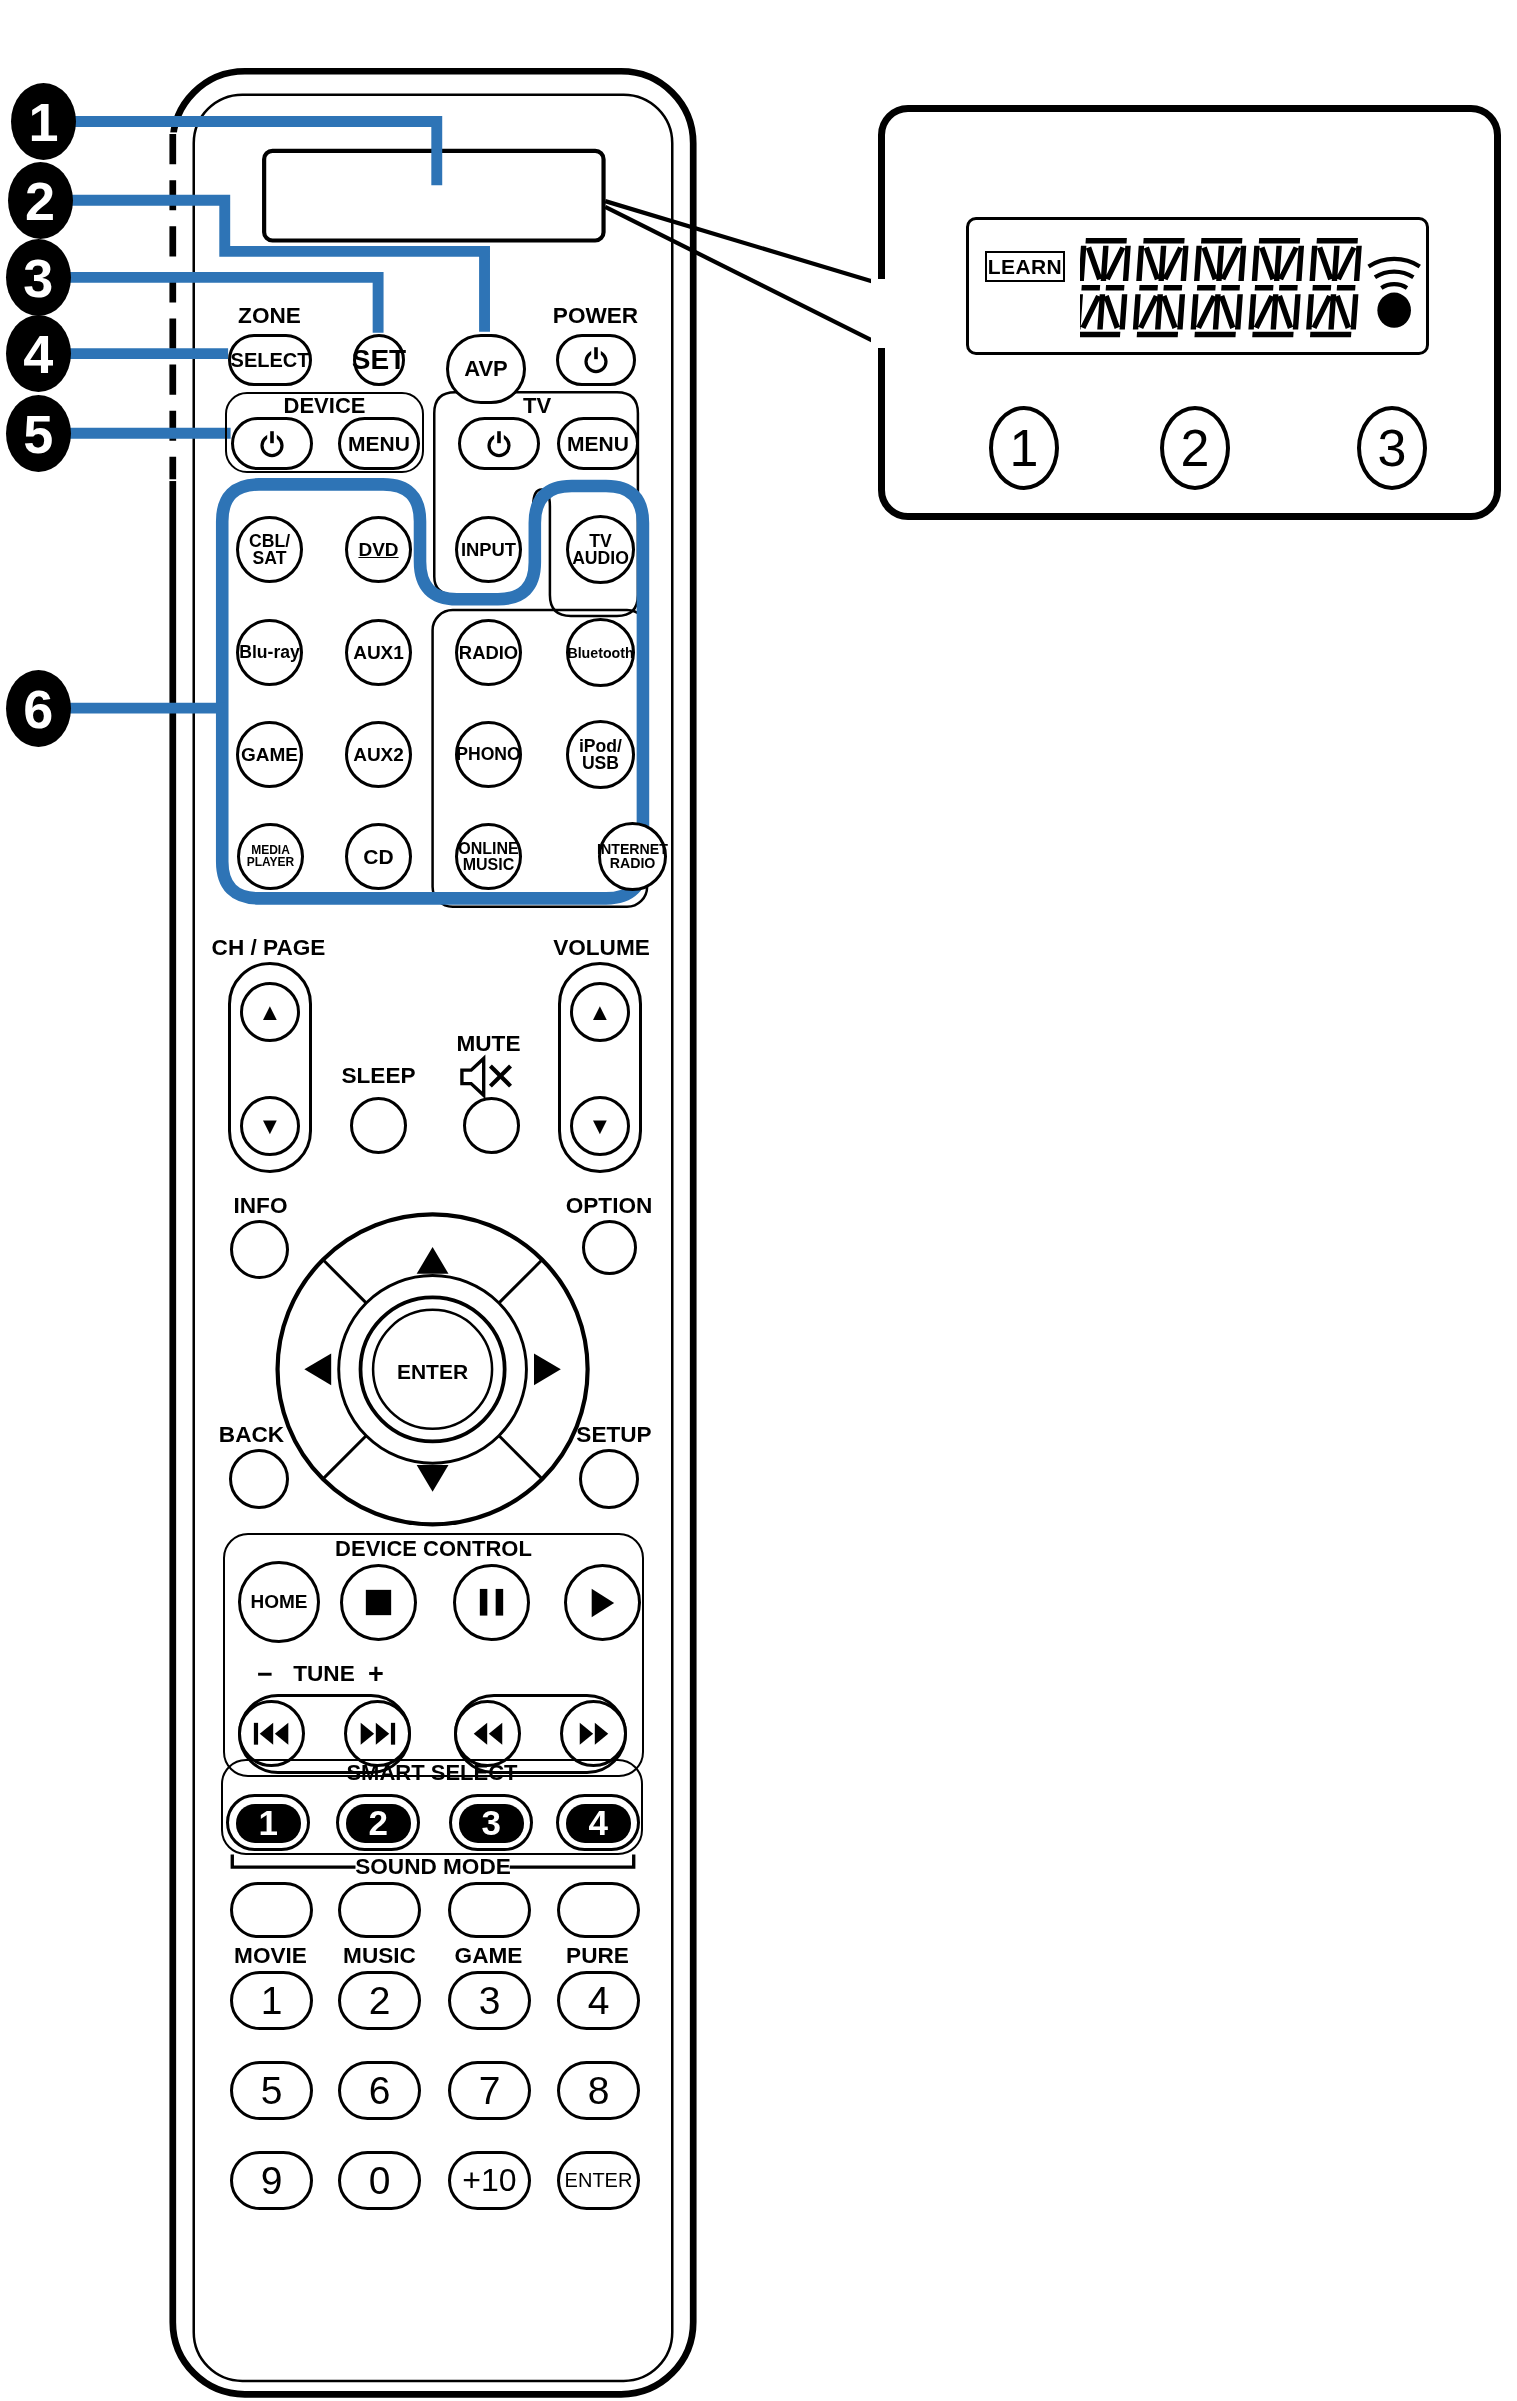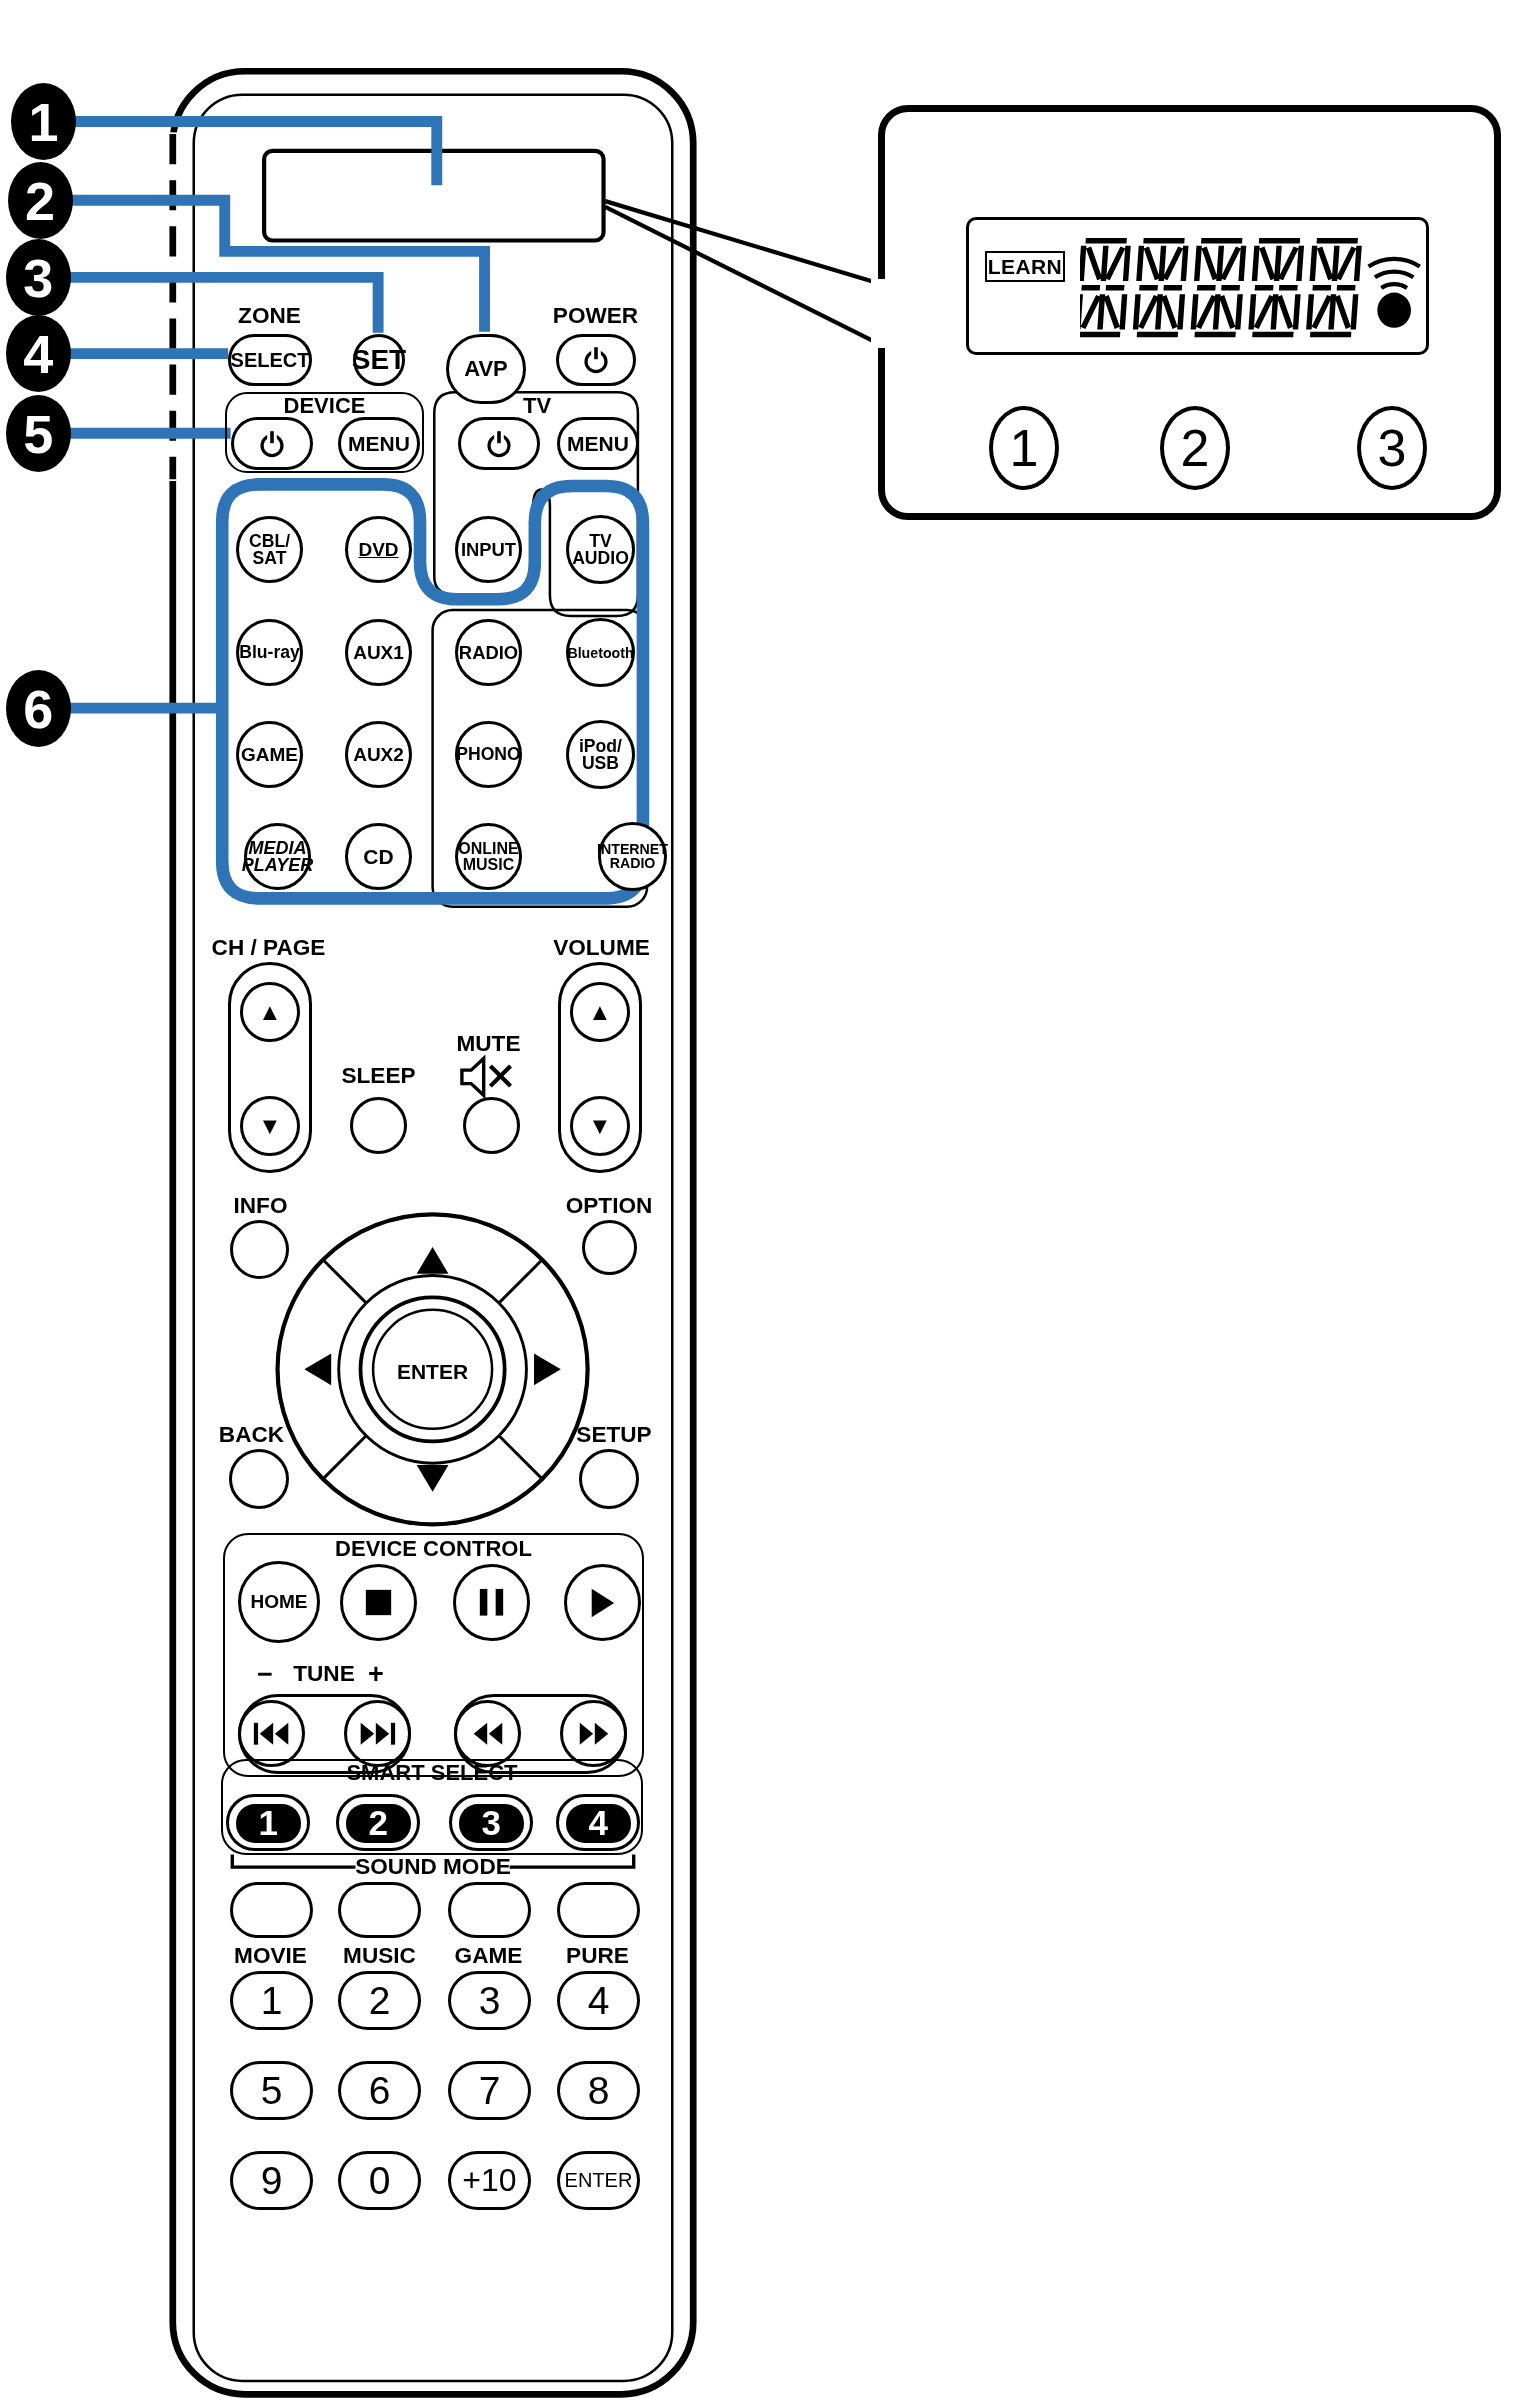--- a/index.html
+++ b/index.html
@@ -184,21 +184,21 @@
     </div>
 <div class="btn circle" style="left:345px;top:721px;width:67px;height:67px;font-size:19px;">
       <span>AUX2</span>
     </div>
 <div class="btn circle" style="left:455px;top:721px;width:67px;height:67px;font-size:17.6px;">
       <span>PHONO</span>
     </div>
 <div class="btn circle twoline" style="left:566px;top:720px;width:69px;height:69px;font-size:17.6px;"><span>iPod/
 USB</span></div>
 
-<div class="btn circle twoline" style="left:244px;top:823px;width:67px;height:67px;font-size:18px;font-style:italic;"><span>MEDIA
+<div class="btn circle twoline" style="left:237px;top:823px;width:67px;height:67px;font-size:12px;"><span>MEDIA
 PLAYER</span></div>
 <div class="btn circle" style="left:345px;top:823px;width:67px;height:67px;font-size:21px;">
       <span>CD</span>
     </div>
 <div class="btn circle twoline" style="left:455px;top:823px;width:67px;height:67px;font-size:16px;"><span>ONLINE
 MUSIC</span></div>
 <div class="btn circle twoline" style="left:566px;top:822px;width:69px;height:69px;font-size:14.2px;margin-left:32px;"><span>INTERNET
 RADIO</span></div>
 
 <div class="lbl" style="left:193px;top:935px;width:151px;font-size:22.6px;">CH / PAGE</div>

